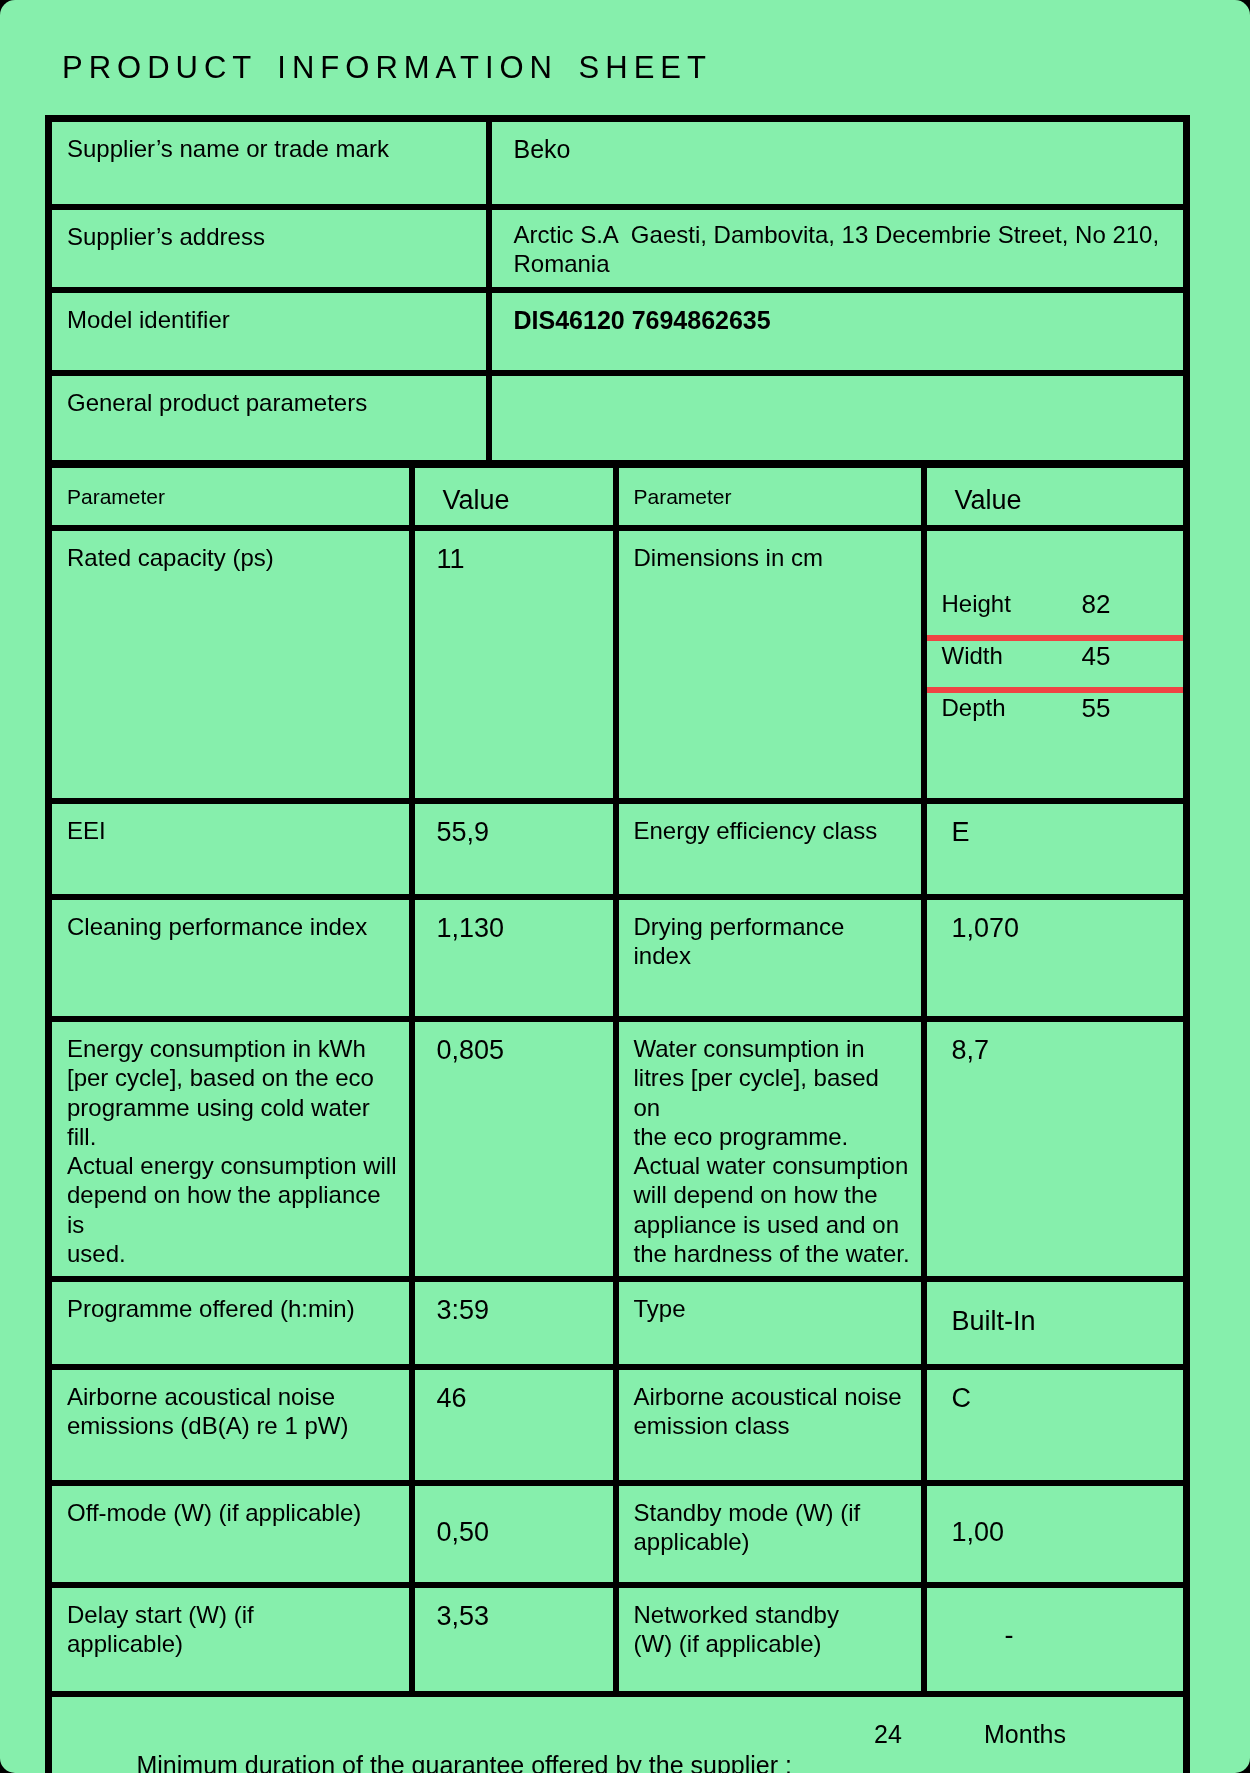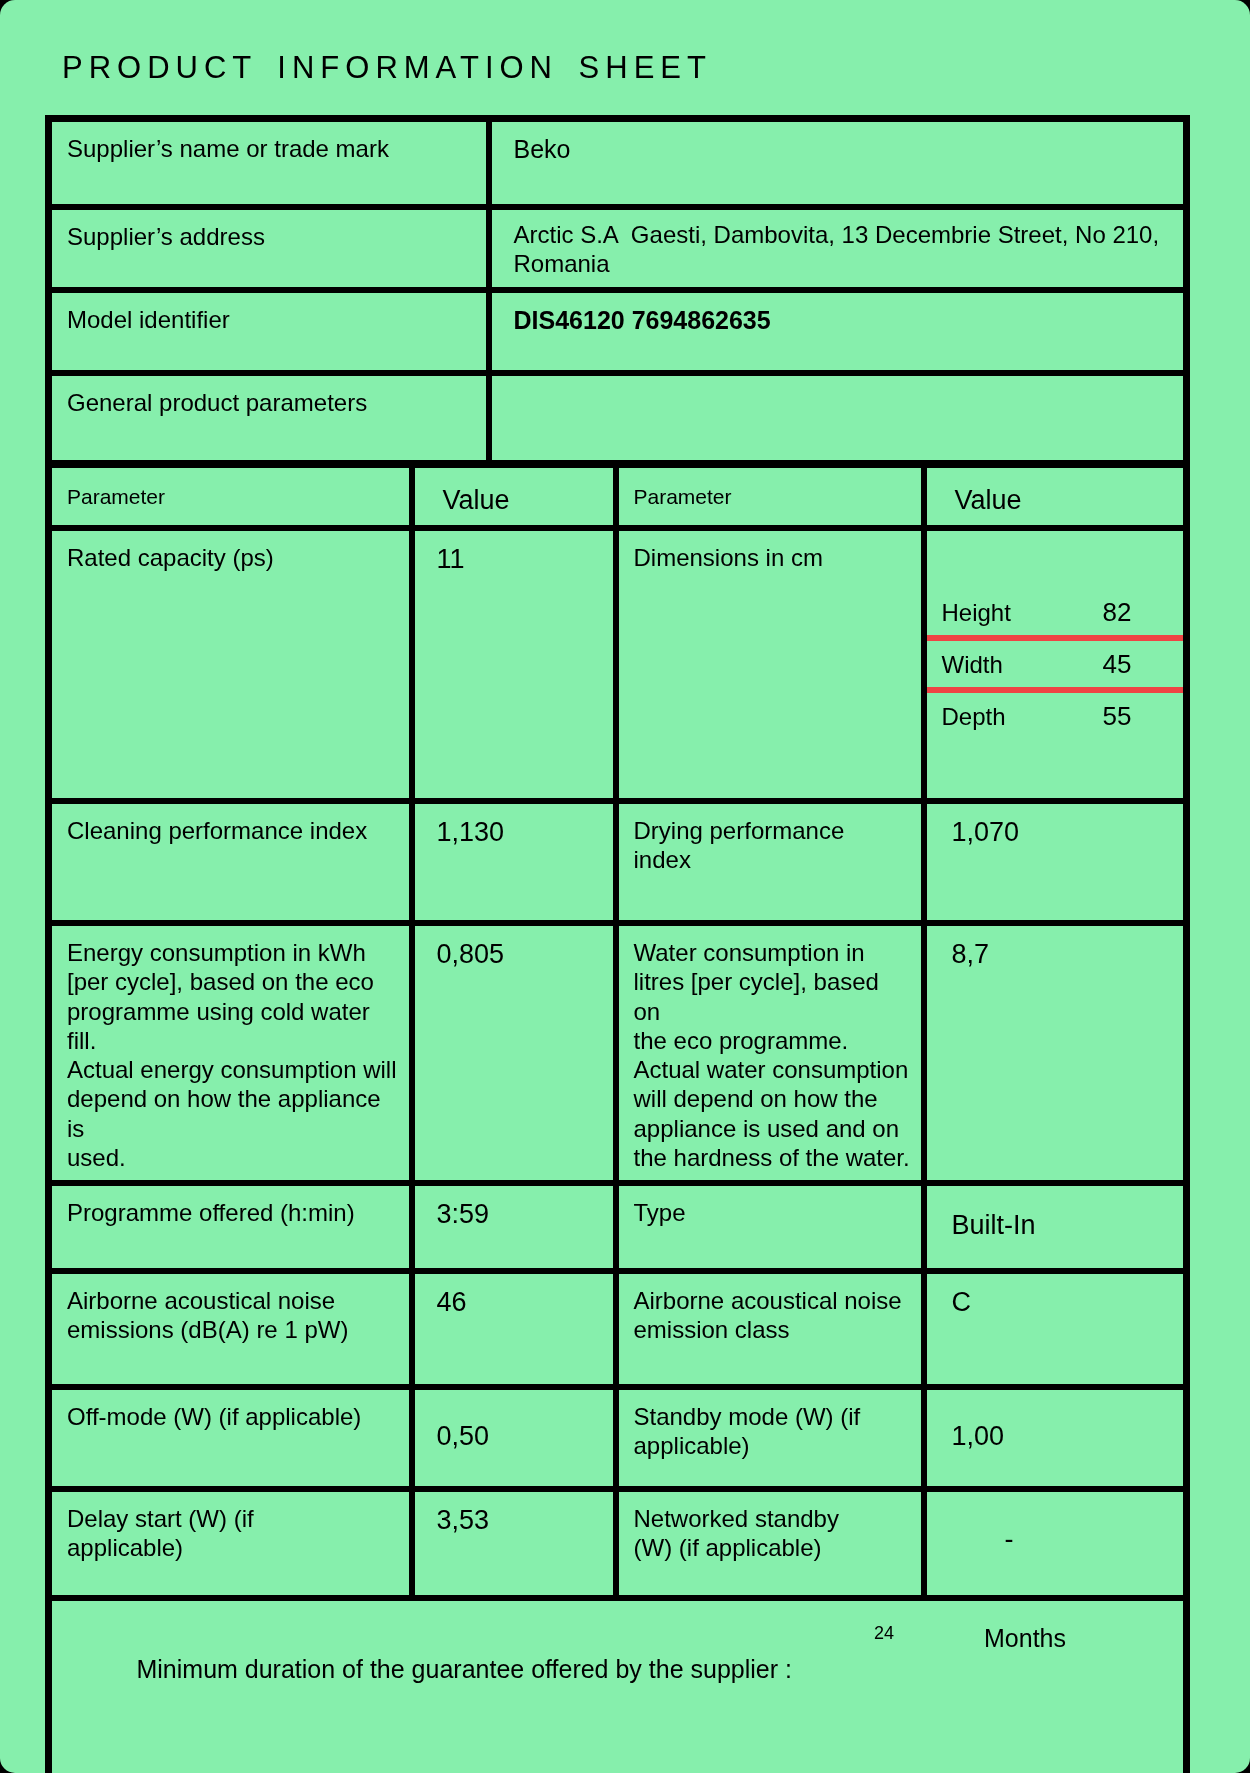--- a/index.html
+++ b/index.html
@@ -54,27 +54,27 @@
   .t1 td.val.addr{font-size:24px;padding-top:10px;}
   .t1 td.val.bold{font-weight:700;}
   .hdr td{font-size:21px;padding-top:16px;}
   .hdr td.val{padding-left:28px;font-weight:400;}
   td.val{font-size:27px;padding-left:22px;}
   td.v4{padding-left:25px;}
   td.vm{vertical-align:middle;padding-top:0;padding-bottom:4px;}
   td.dash{padding-left:78px;vertical-align:middle;padding-top:0;}
   td.dims-cell{padding:0;}
   .dims{display:flex;flex-direction:column;height:150px;}
-  .dim-row{flex:1;display:flex;align-items:center;padding-left:15px;gap:21px;}
+  .dim-row{flex:1;display:flex;padding-left:15px;}
   .dim-row + .dim-row{border-top:6px solid #ef4444;}
   .dim-label{width:140px;font-size:24px;}
   .dim-val{font-size:26px;}
   td.fullrow{position:relative;}
   td.guarantee{font-size:25px;padding-top:22px;}
-  .g-num{position:absolute;left:822px;top:22px;font-size:18px;}
+  .g-num{position:absolute;left:822px;top:22px;font-size:25px;}
   .g-unit{position:absolute;left:932px;top:22px;font-size:25px;}
 </style>
 </head>
 <body>
 
 <div class="page">
 
   <div class="title">PRODUCT INFORMATION SHEET</div>
 
   <div class="tables">
@@ -136,20 +136,26 @@
               <span class="dim-val">45</span>
             </div>
             <div class="dim-row">
               <span class="dim-label">Depth</span>
               <span class="dim-val">55</span>
             </div>
           </div>
         </td>
       </tr>
 
+      <tr>
+        <td style="height:70px">EEI</td>
+        <td class="val">55,9</td>
+        <td>Energy efficiency class</td>
+        <td class="val v4">E</td>
+      </tr>
 
       <tr>
         <td style="height:96px">Cleaning performance index</td>
         <td class="val">1,130</td>
         <td>Drying performance
 index</td>
         <td class="val v4">1,070</td>
       </tr>
 
       <tr>

